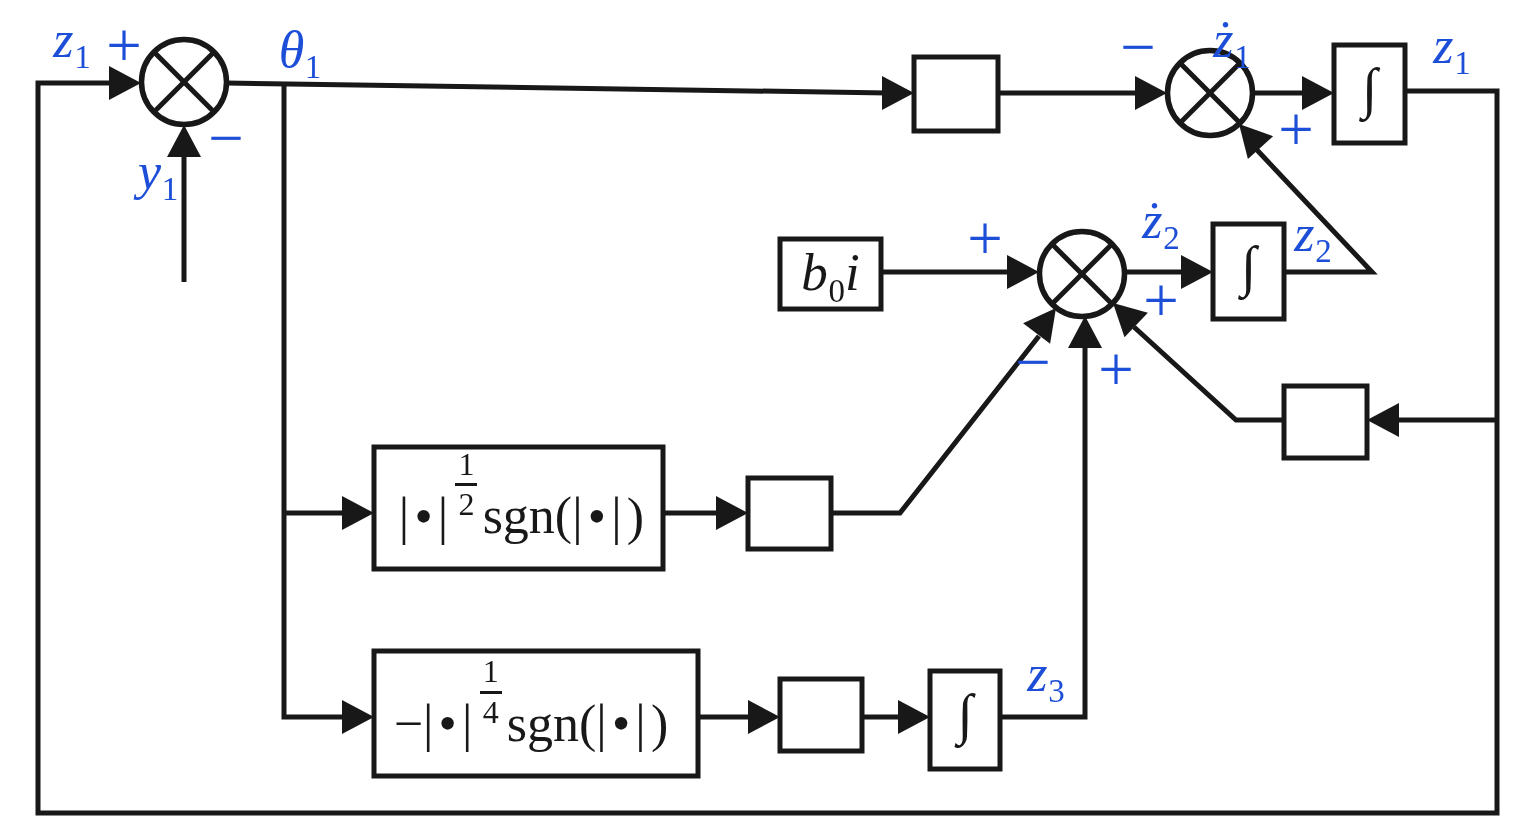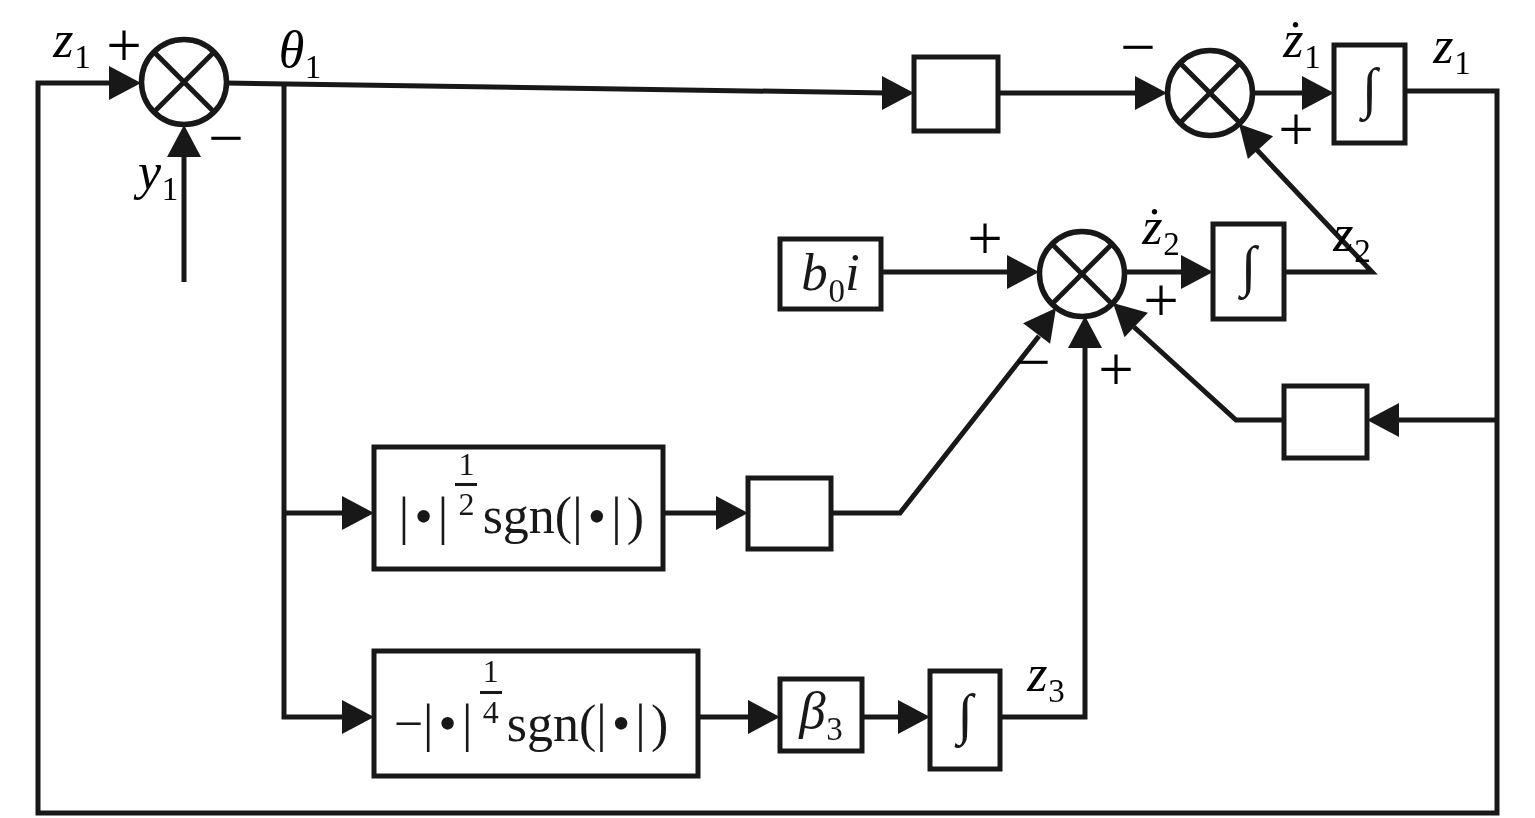--- a/index.html
+++ b/index.html
@@ -5,21 +5,21 @@
   html,body{margin:0;padding:0;background:#ffffff;}
   .stage{position:relative;width:1535px;height:818px;background:#ffffff;overflow:hidden;
          font-family:"Liberation Serif","DejaVu Serif",serif;color:#181818;}
   .stage svg{position:absolute;left:0;top:0;}
   .wire{fill:none;stroke:#181818;stroke-width:5;stroke-linejoin:miter;}
   .ahead{fill:#181818;stroke:none;}
   .jcircle{fill:#ffffff;stroke:#181818;stroke-width:5.5;}
   .jx{stroke:#181818;stroke-width:5;stroke-linecap:butt;}
   .bbox{fill:#ffffff;stroke:#181818;stroke-width:5;}
   
-  .lbl{position:absolute;transform:translate(-50%,-50%);white-space:nowrap;line-height:1;color:#000000;}
+  .lbl{position:absolute;transform:translate(-50%,-50%);white-space:nowrap;line-height:1;color:#1d4ed8;}
   .it{font-style:italic;}
   .sig{font-size:52px;}
   .sub{font-size:33px;font-style:normal;vertical-align:-0.34em;margin-left:0.02em;}
   .sign{font-size:63px;font-style:normal;}
   .boxlbl{position:absolute;display:flex;align-items:center;justify-content:center;
           white-space:nowrap;line-height:1;color:#181818;}
   .greek{font-size:53px;}
   .intsym{font-size:56px;font-style:normal;}
   .intsym span{position:relative;top:-6px;}
   .fun{font-size:52px;font-style:normal;}
@@ -106,46 +106,43 @@
     <rect class="bbox" x="930" y="671" width="70" height="98"></rect>
   </g>
 </svg>
 
 <div class="lbl sig" style="left:72px;top:44px"><span class="it">z</span><span class="sub">1</span></div>
 <div class="lbl sign" style="left:124px;top:46px">+</div>
 <div class="lbl sig" style="left:158px;top:176px"><span class="it">y</span><span class="sub">1</span></div>
 <div class="lbl sign" style="left:226px;top:138px">−</div>
 <div class="lbl sig" style="left:300px;top:54px"><span class="it">θ</span><span class="sub">1</span></div>
 <div class="lbl sign" style="left:1138px;top:47px">−</div>
-<div class="lbl sig" style="left:1302px;top:44px"><span class="it">ż</span><span class="sub">1</span></div>
+<div class="lbl sig" style="left:1232px;top:44px"><span class="it">ż</span><span class="sub">1</span></div>
 <div class="lbl sign" style="left:1296px;top:130px">+</div>
 <div class="lbl sig" style="left:1452px;top:50px"><span class="it">z</span><span class="sub">1</span></div>
 <div class="lbl sign" style="left:985px;top:239px">+</div>
-<div class="lbl sig" style="left:1161px;top:231px"><span class="it">ż</span><span class="sub">2</span></div>
-<div class="lbl sig" style="left:1352px;top:238px"><span class="it">z</span><span class="sub">2</span></div>
+<div class="lbl sig" style="left:1161px;top:225px"><span class="it">ż</span><span class="sub">2</span></div>
+<div class="lbl sig" style="left:1313px;top:238px"><span class="it">z</span><span class="sub">2</span></div>
 <div class="lbl sign" style="left:1033px;top:362px">−</div>
 <div class="lbl sign" style="left:1116px;top:370px">+</div>
 <div class="lbl sign" style="left:1161px;top:301px">+</div>
 <div class="lbl sig" style="left:1046px;top:678px"><span class="it">z</span><span class="sub">3</span></div>
 
 <div class="boxlbl intsym" style="left:1334px;top:45px;width:71px;height:98px">
       <span>∫</span>
     </div>
 <div class="boxlbl greek" style="left:780px;top:239px;width:101px;height:70px">
       <span style="position:relative;top:3px"><span class="it">b</span><span class="sub">0</span><span class="it">i</span></span>
     </div>
 <div class="boxlbl intsym" style="left:1213px;top:224px;width:71px;height:95px">
       <span>∫</span>
     </div>
 <div class="boxlbl fun" style="left:374px;top:447px;width:289px;height:122px">
       <span style="position:relative;left:3px;top:-4px"><span></span><span class="bars">|•|</span><span class="frac"><span class="num">1</span><span class="den">2</span></span><span class="fn">sgn(</span><span class="bars">|•|</span><span>)</span></span>
     </div>
 <div class="boxlbl fun" style="left:374px;top:651px;width:324px;height:125px">
       <span style="position:relative;left:-5px;top:-2px"><span>−</span><span class="bars">|•|</span><span class="frac"><span class="num">1</span><span class="den">4</span></span><span class="fn">sgn(</span><span class="bars">|•|</span><span>)</span></span>
     </div>
-<div class="boxlbl greek" style="left:780px;top:679px;width:82px;height:72px">
-      <span><span class="it">β</span><span class="sub">3</span></span>
-    </div>
 <div class="boxlbl intsym" style="left:930px;top:671px;width:70px;height:98px">
       <span>∫</span>
     </div>
 
 </div>
 
 </body></html>

